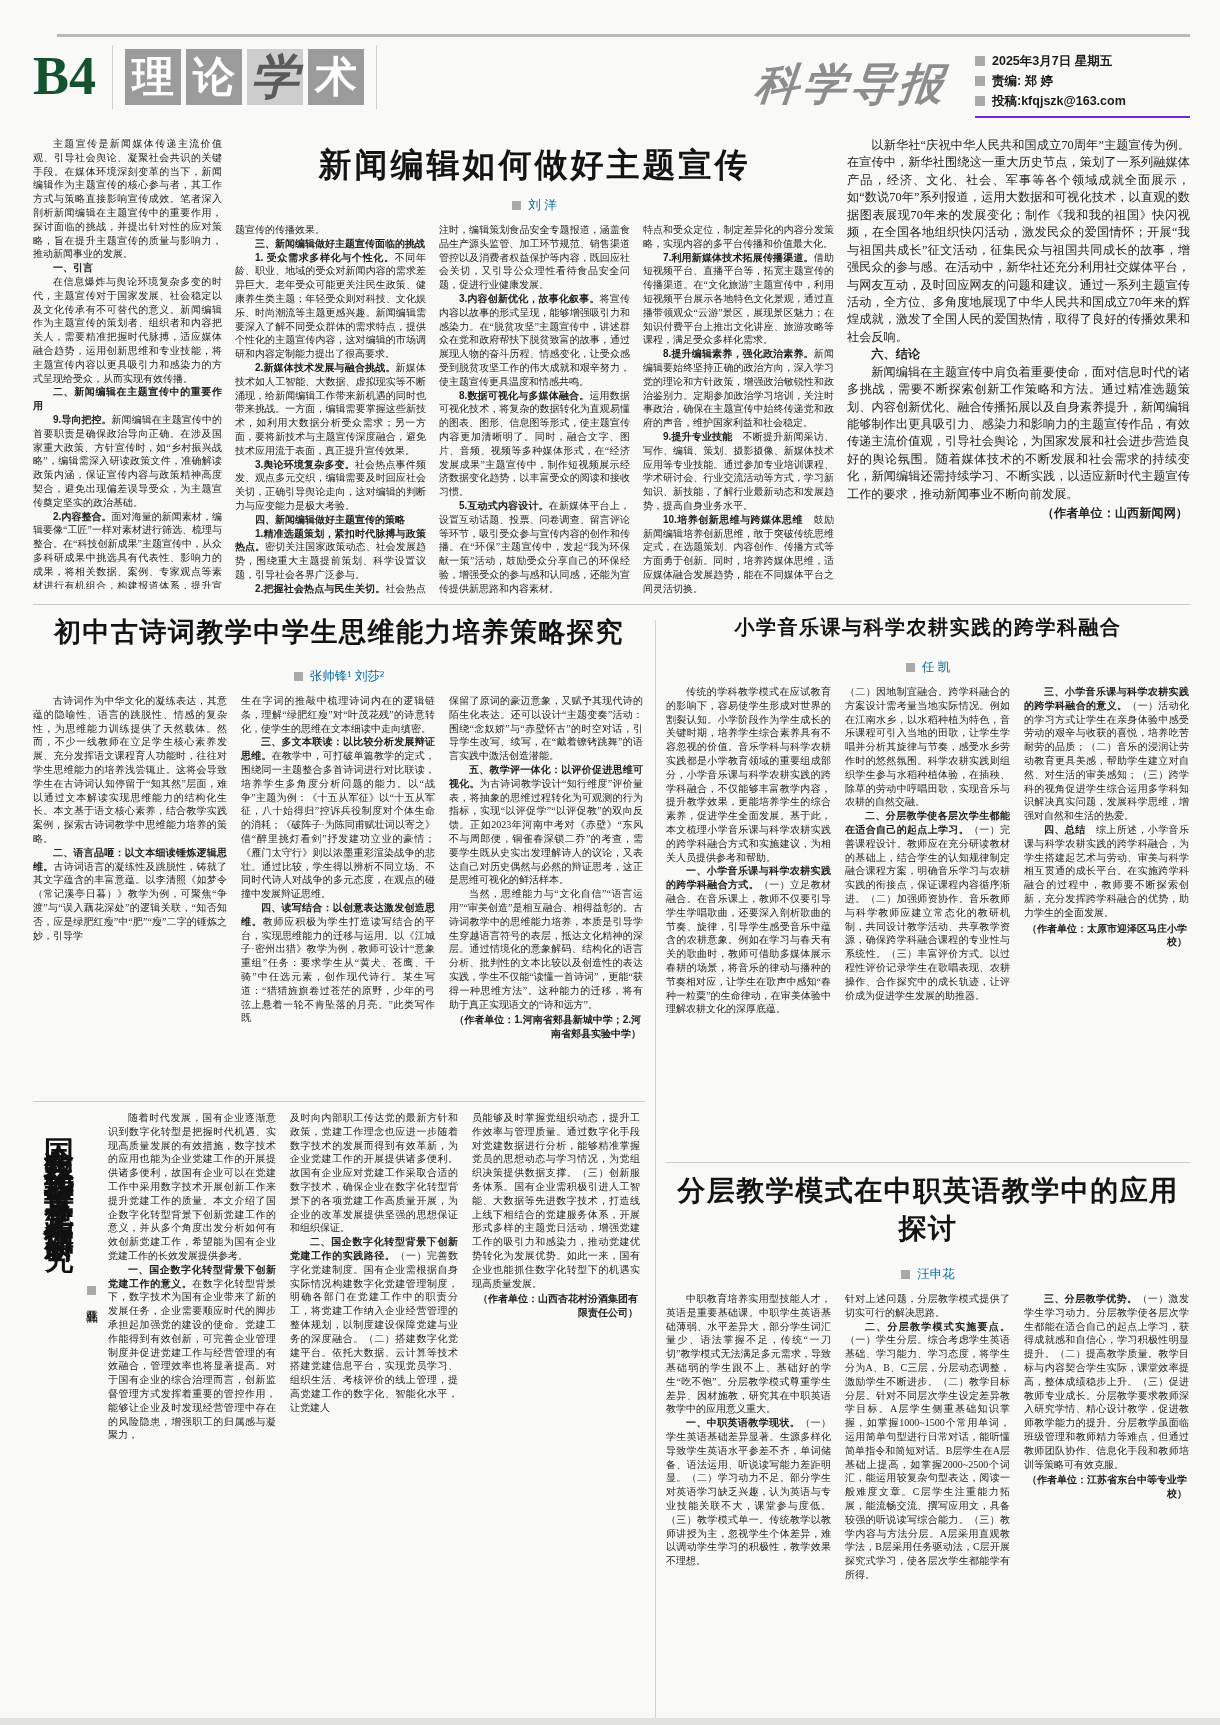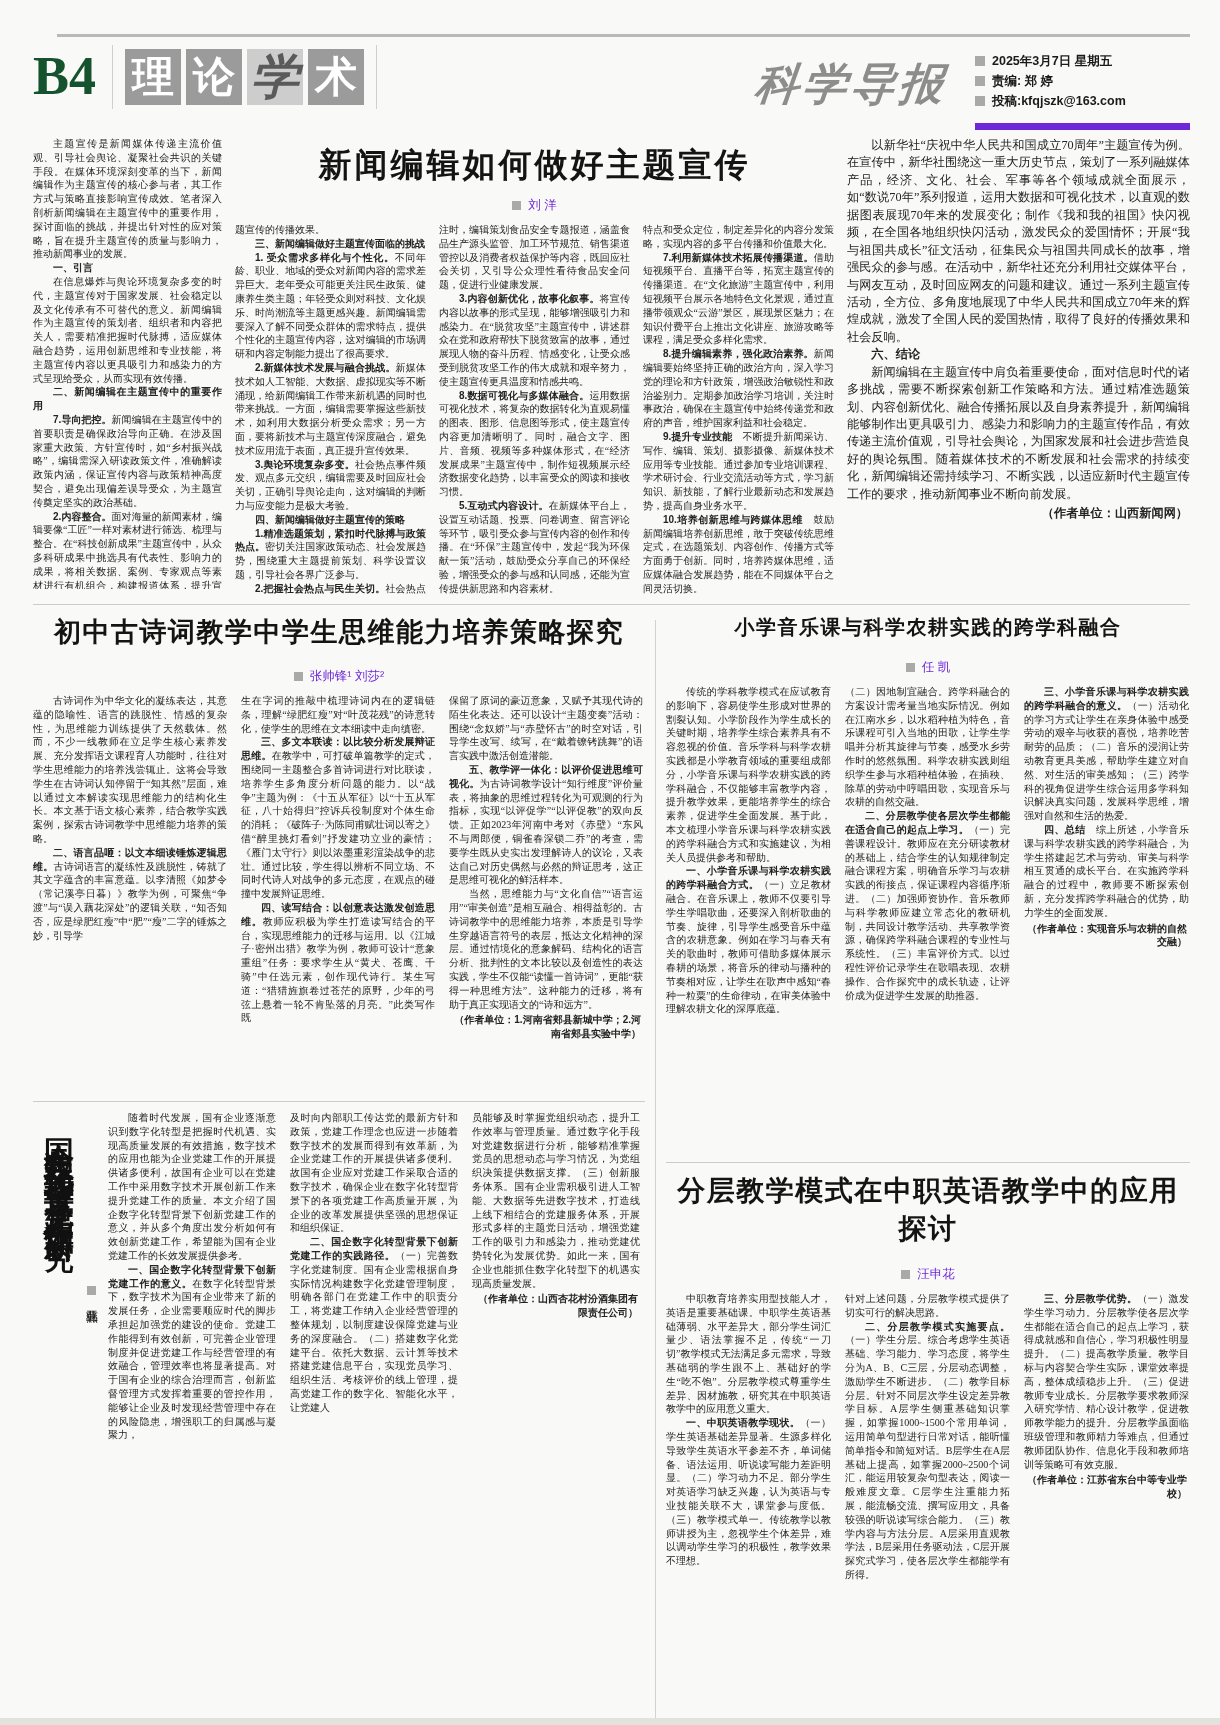--- a/index.html
+++ b/index.html
@@ -10,35 +10,35 @@
   
   .hdr{display:flex;align-items:flex-start;margin-top:8px;height:80px;}
   .pgnum{font-family:"Liberation Serif",serif;font-weight:bold;font-size:54px;line-height:62px;color:#14532d;}
   .blkwrap{display:flex;gap:5px;margin-left:16px;padding:0 12px;height:64px;align-items:center;
            border-left:1px solid #cfcfcf;border-right:1px solid #cfcfcf;}
   .blk{width:56px;height:56px;background:#9b9b9b;color:#fff;display:flex;align-items:center;justify-content:center;
        font-family:"Liberation Sans",sans-serif;font-weight:bold;font-size:42px;}
   .blk.light{background:#cdcdcd;color:#5a5a5a;font-family:"DejaVu Serif",serif;font-style:italic;font-size:48px;}
   .masthead{margin-left:auto;margin-top:10px;font-family:"DejaVu Serif",serif;font-style:italic;font-weight:bold;
             font-size:44px;color:#8d8d8d;transform:skewX(-6deg);letter-spacing:4px;white-space:nowrap;}
-  .info{margin-left:28px;width:215px;border-bottom:7px solid #6d28d9;padding-bottom:12px;margin-top:6px;}
+  .info{margin-left:28px;width:215px;border-bottom:2px solid #6d28d9;padding-bottom:5px;margin-top:6px;}
   .inforow{display:flex;align-items:center;gap:7px;font-family:"Liberation Sans",sans-serif;
            font-weight:bold;font-size:12.5px;color:#1a1a1a;line-height:1.6;}
   .sq{display:inline-block;width:10px;height:10px;background:#a9a9a9;flex:0 0 auto;}
   
   .para{margin:0;text-align:justify;text-indent:2em;font-size:10px;line-height:1.38;color:#232323;}
   .para b{font-family:"Liberation Sans",sans-serif;font-weight:bold;}
   .para.h{font-family:"Liberation Sans",sans-serif;font-weight:bold;}
   .para.cont{text-indent:0;}
   .para.author{text-indent:0;text-align:right;font-weight:bold;font-family:"Liberation Sans",sans-serif;padding-right:2px;margin-top:2px;}
   .col{overflow:hidden;}
   .hrule{height:1px;background:#cccccc;margin:9px 0;}
   .vrule{width:1px;background:#d2d2d0;margin:6px 10px 0 10px;}
   .byline{display:flex;justify-content:center;align-items:center;gap:7px;font-size:12.5px;
-          font-family:"Liberation Sans",sans-serif;color:#6d28d9;}
+          font-family:"Liberation Sans",sans-serif;color:#0369a1;}
   .byline .sq{width:9px;height:9px;}
   h1,h2{margin:0;font-family:"Liberation Sans",sans-serif;color:#141414;}
   
   .a1{margin-top:12px;}
   .a1row{display:flex;gap:13px;}
   .a1col{width:190px;height:452px;}
   .a1mid{width:600px;}
   .a1head{height:78px;text-align:center;}
   .a1head h1{font-size:33px;letter-spacing:3px;margin-top:6px;}
   .a1head .byline{margin-top:9px;}
@@ -103,21 +103,21 @@
     </div>
   </div>
 
   <section class="a1">
     <div class="a1row">
       <div class="col a1col">
           <p class="para">主题宣传是新闻媒体传递主流价值观、引导社会舆论、凝聚社会共识的关键手段。在媒体环境深刻变革的当下，新闻编辑作为主题宣传的核心参与者，其工作方式与策略直接影响宣传成效。笔者深入剖析新闻编辑在主题宣传中的重要作用，探讨面临的挑战，并提出针对性的应对策略，旨在提升主题宣传的质量与影响力，推动新闻事业的发展。</p>
           <p class="para h">一、引言</p>
           <p class="para">在信息爆炸与舆论环境复杂多变的时代，主题宣传对于国家发展、社会稳定以及文化传承有不可替代的意义。新闻编辑作为主题宣传的策划者、组织者和内容把关人，需要精准把握时代脉搏，适应媒体融合趋势，运用创新思维和专业技能，将主题宣传内容以更具吸引力和感染力的方式呈现给受众，从而实现有效传播。</p>
           <p class="para h">二、新闻编辑在主题宣传中的重要作用</p>
-          <p class="para"><b>7.导向把控。</b>新闻编辑在主题宣传中的首要职责是确保政治导向正确。在涉及国家重大政策、方针宣传时，如“乡村振兴战略”，编辑需深入研读政策文件，准确解读政策内涵，保证宣传内容与政策精神高度契合，避免出现偏差误导受众，为主题宣传奠定坚实的政治基础。</p>
+          <p class="para"><b>9.导向把控。</b>新闻编辑在主题宣传中的首要职责是确保政治导向正确。在涉及国家重大政策、方针宣传时，如“乡村振兴战略”，编辑需深入研读政策文件，准确解读政策内涵，保证宣传内容与政策精神高度契合，避免出现偏差误导受众，为主题宣传奠定坚实的政治基础。</p>
           <p class="para"><b>2.内容整合。</b>面对海量的新闻素材，编辑要像“工匠”一样对素材进行筛选、梳理与整合。在“科技创新成果”主题宣传中，从众多科研成果中挑选具有代表性、影响力的成果，将相关数据、案例、专家观点等素材进行有机组合，构建报道体系，提升宣传内容的质量与价值。</p>
         </div>
       <div class="a1mid">
         <div class="a1head">
           <h1>新闻编辑如何做好主题宣传</h1>
           <div class="byline">
               <span class="sq"></span>
               <span>刘 洋</span>
             </div>
         </div>
@@ -229,21 +229,21 @@
               <p class="para">传统的学科教学模式在应试教育的影响下，容易使学生形成对世界的割裂认知。小学阶段作为学生成长的关键时期，培养学生综合素养具有不容忽视的价值。音乐学科与科学农耕实践都是小学教育领域的重要组成部分，小学音乐课与科学农耕实践的跨学科融合，不仅能够丰富教学内容，提升教学效果，更能培养学生的综合素养，促进学生全面发展。基于此，本文梳理小学音乐课与科学农耕实践的跨学科融合方式和实施建议，为相关人员提供参考和帮助。</p>
               <p class="para"><b>一、小学音乐课与科学农耕实践的跨学科融合方式。</b>（一）立足教材融合。在音乐课上，教师不仅要引导学生学唱歌曲，还要深入剖析歌曲的节奏、旋律，引导学生感受音乐中蕴含的农耕意象。例如在学习与春天有关的歌曲时，教师可借助多媒体展示春耕的场景，将音乐的律动与播种的节奏相对应，让学生在歌声中感知“春种一粒粟”的生命律动，在审美体验中理解农耕文化的深厚底蕴。</p>
             </div>
           <div class="col">
               <p class="para cont">（二）因地制宜融合。跨学科融合的方案设计需考量当地实际情况。例如在江南水乡，以水稻种植为特色，音乐课程可引入当地的田歌，让学生学唱并分析其旋律与节奏，感受水乡劳作时的悠然氛围。科学农耕实践则组织学生参与水稻种植体验，在插秧、除草的劳动中哼唱田歌，实现音乐与农耕的自然交融。</p>
               <p class="para"><b>二、分层教学使各层次学生都能在适合自己的起点上学习。</b>（一）完善课程设计。教师应在充分研读教材的基础上，结合学生的认知规律制定融合课程方案，明确音乐学习与农耕实践的衔接点，保证课程内容循序渐进。（二）加强师资协作。音乐教师与科学教师应建立常态化的教研机制，共同设计教学活动、共享教学资源，确保跨学科融合课程的专业性与系统性。（三）丰富评价方式。以过程性评价记录学生在歌唱表现、农耕操作、合作探究中的成长轨迹，让评价成为促进学生发展的助推器。</p>
             </div>
           <div class="col">
               <p class="para"><b>三、小学音乐课与科学农耕实践的跨学科融合的意义。</b>（一）活动化的学习方式让学生在亲身体验中感受劳动的艰辛与收获的喜悦，培养吃苦耐劳的品质；（二）音乐的浸润让劳动教育更具美感，帮助学生建立对自然、对生活的审美感知；（三）跨学科的视角促进学生综合运用多学科知识解决真实问题，发展科学思维，增强对自然和生活的热爱。</p>
               <p class="para"><b>四、总结</b>　综上所述，小学音乐课与科学农耕实践的跨学科融合，为学生搭建起艺术与劳动、审美与科学相互贯通的成长平台。在实施跨学科融合的过程中，教师要不断探索创新，充分发挥跨学科融合的优势，助力学生的全面发展。</p>
-              <p class="para author">（作者单位：实现音乐与农耕的自然交融）</p>
+              <p class="para author">（作者单位：太原市迎泽区马庄小学校）</p>
             </div>
         </div>
       </section>
 
       <div class="hrule"></div>
 
       <section class="a5">
         <div class="arthead">
           <h2>分层教学模式在中职英语教学中的应用探讨</h2>
           <div class="byline">

